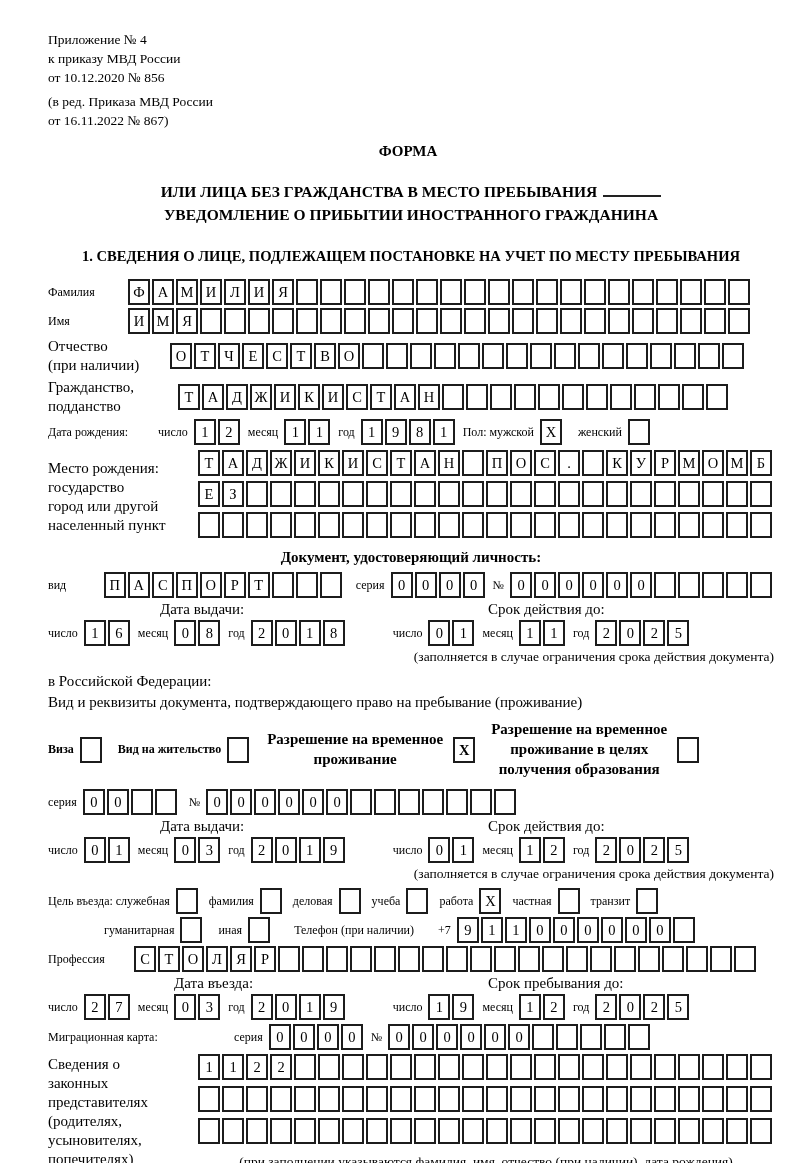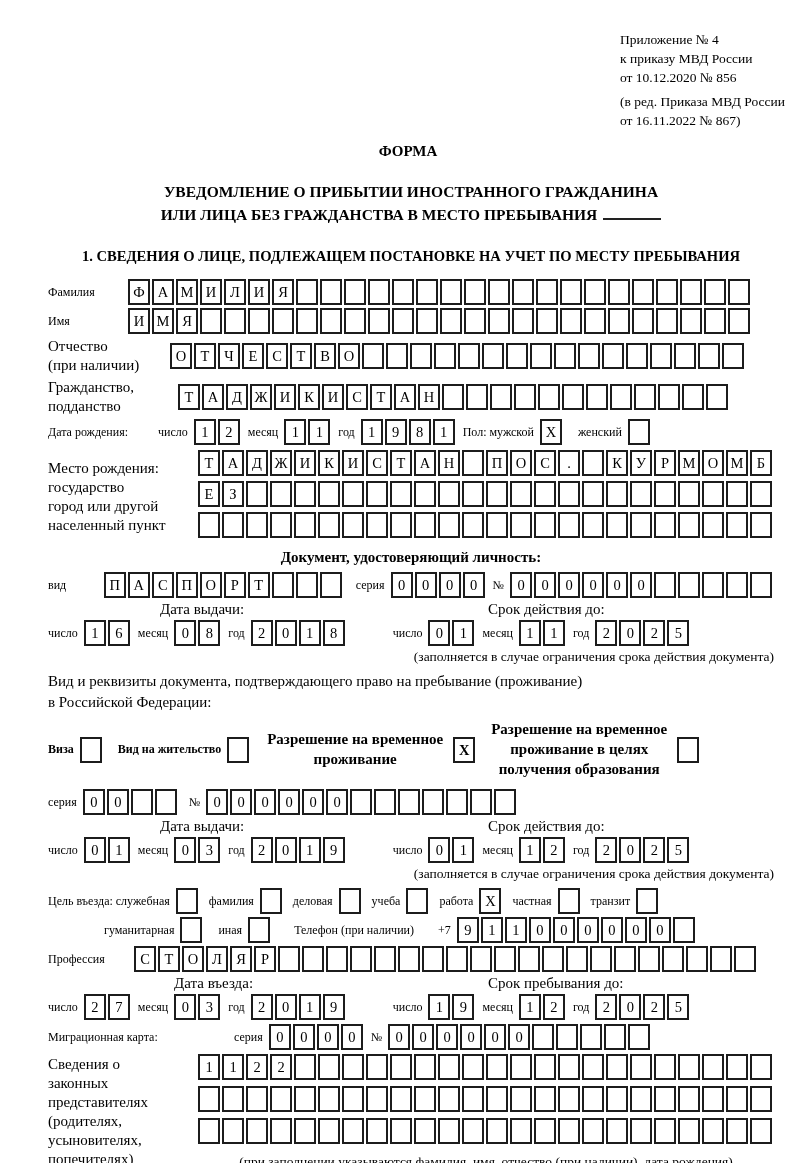--- a/index.html
+++ b/index.html
@@ -1,19 +1,19 @@
 <!DOCTYPE html>
 <html><head>
 <meta charset="utf-8">
 <style>
   html,body{margin:0;padding:0;background:#fff;}
   .page{width:800px;height:1163px;box-sizing:border-box;overflow:hidden;
         padding:30px 26px 0 48px;background:#fff;color:#000;
         font-family:"Liberation Serif","DejaVu Serif",serif;}
-  .ref{margin-left:572px;font-size:13.5px;line-height:19px;white-space:nowrap;}
+  .ref{font-size:13.5px;line-height:19px;white-space:nowrap;}
   .ref .gap{margin-top:5px;}
   .forma{text-align:center;font-weight:bold;font-size:15px;margin-top:13px;padding-right:6px;}
   .title{margin-top:20px;text-align:center;font-weight:bold;font-size:15.5px;line-height:23px;}
   .t-underline{display:inline-block;width:58px;border-bottom:2px solid #222;height:12px;margin-left:6px;}
   .sec1{margin-top:22px;text-align:center;font-weight:bold;font-size:14.6px;}
   .form{margin-top:14px;}
   .row{display:flex;align-items:center;margin-bottom:3px;}
   .row.top{align-items:center;}
   .lbl{font-size:12px;white-space:nowrap;}
   .stack{display:flex;flex-direction:column;font-size:15px;line-height:19px;}
@@ -51,22 +51,22 @@
     <div>Приложение № 4</div>
     <div>к приказу МВД России</div>
     <div>от 10.12.2020 № 856</div>
     <div class="gap">(в ред. Приказа МВД России</div>
     <div>от 16.11.2022 № 867)</div>
   </div>
 
   <div class="forma">ФОРМА</div>
 
   <div class="title">
+    <div><span>ИЛИ ЛИЦА БЕЗ ГРАЖДАНСТВА В МЕСТО ПРЕБЫВАНИЯ</span><span class="t-underline"></span></div>
     <div>УВЕДОМЛЕНИЕ О ПРИБЫТИИ ИНОСТРАННОГО ГРАЖДАНИНА</div>
-    <div><span>ИЛИ ЛИЦА БЕЗ ГРАЖДАНСТВА В МЕСТО ПРЕБЫВАНИЯ</span><span class="t-underline"></span></div>
   </div>
 
   <div class="sec1">1. СВЕДЕНИЯ О ЛИЦЕ, ПОДЛЕЖАЩЕМ ПОСТАНОВКЕ НА УЧЕТ ПО МЕСТУ ПРЕБЫВАНИЯ</div>
 
   <div class="form">
 
     <div class="row">
       <span class="lbl w80">Фамилия</span>
       <span class="cells">
           <span class="cell">Ф</span>
@@ -389,22 +389,22 @@
       <span class="cells">
           <span class="cell">2</span>
           <span class="cell">0</span>
           <span class="cell">2</span>
           <span class="cell">5</span>
         </span>
     </div>
 
     <div class="note">(заполняется в случае ограничения срока действия документа)</div>
 
+    <div class="plain">в Российской Федерации:</div>
     <div class="plain">Вид и реквизиты документа, подтверждающего право на пребывание (проживание)</div>
-    <div class="plain">в Российской Федерации:</div>
 
     <div class="vrow">
       <span class="lbl mr">Виза</span>
       <span class="cells" style="margin-right:14px">
           <span class="cell"></span>
         </span>
       <span class="lbl mr">Вид на жительство</span>
       <span class="cells" style="margin-right:16px">
           <span class="cell"></span>
         </span>

